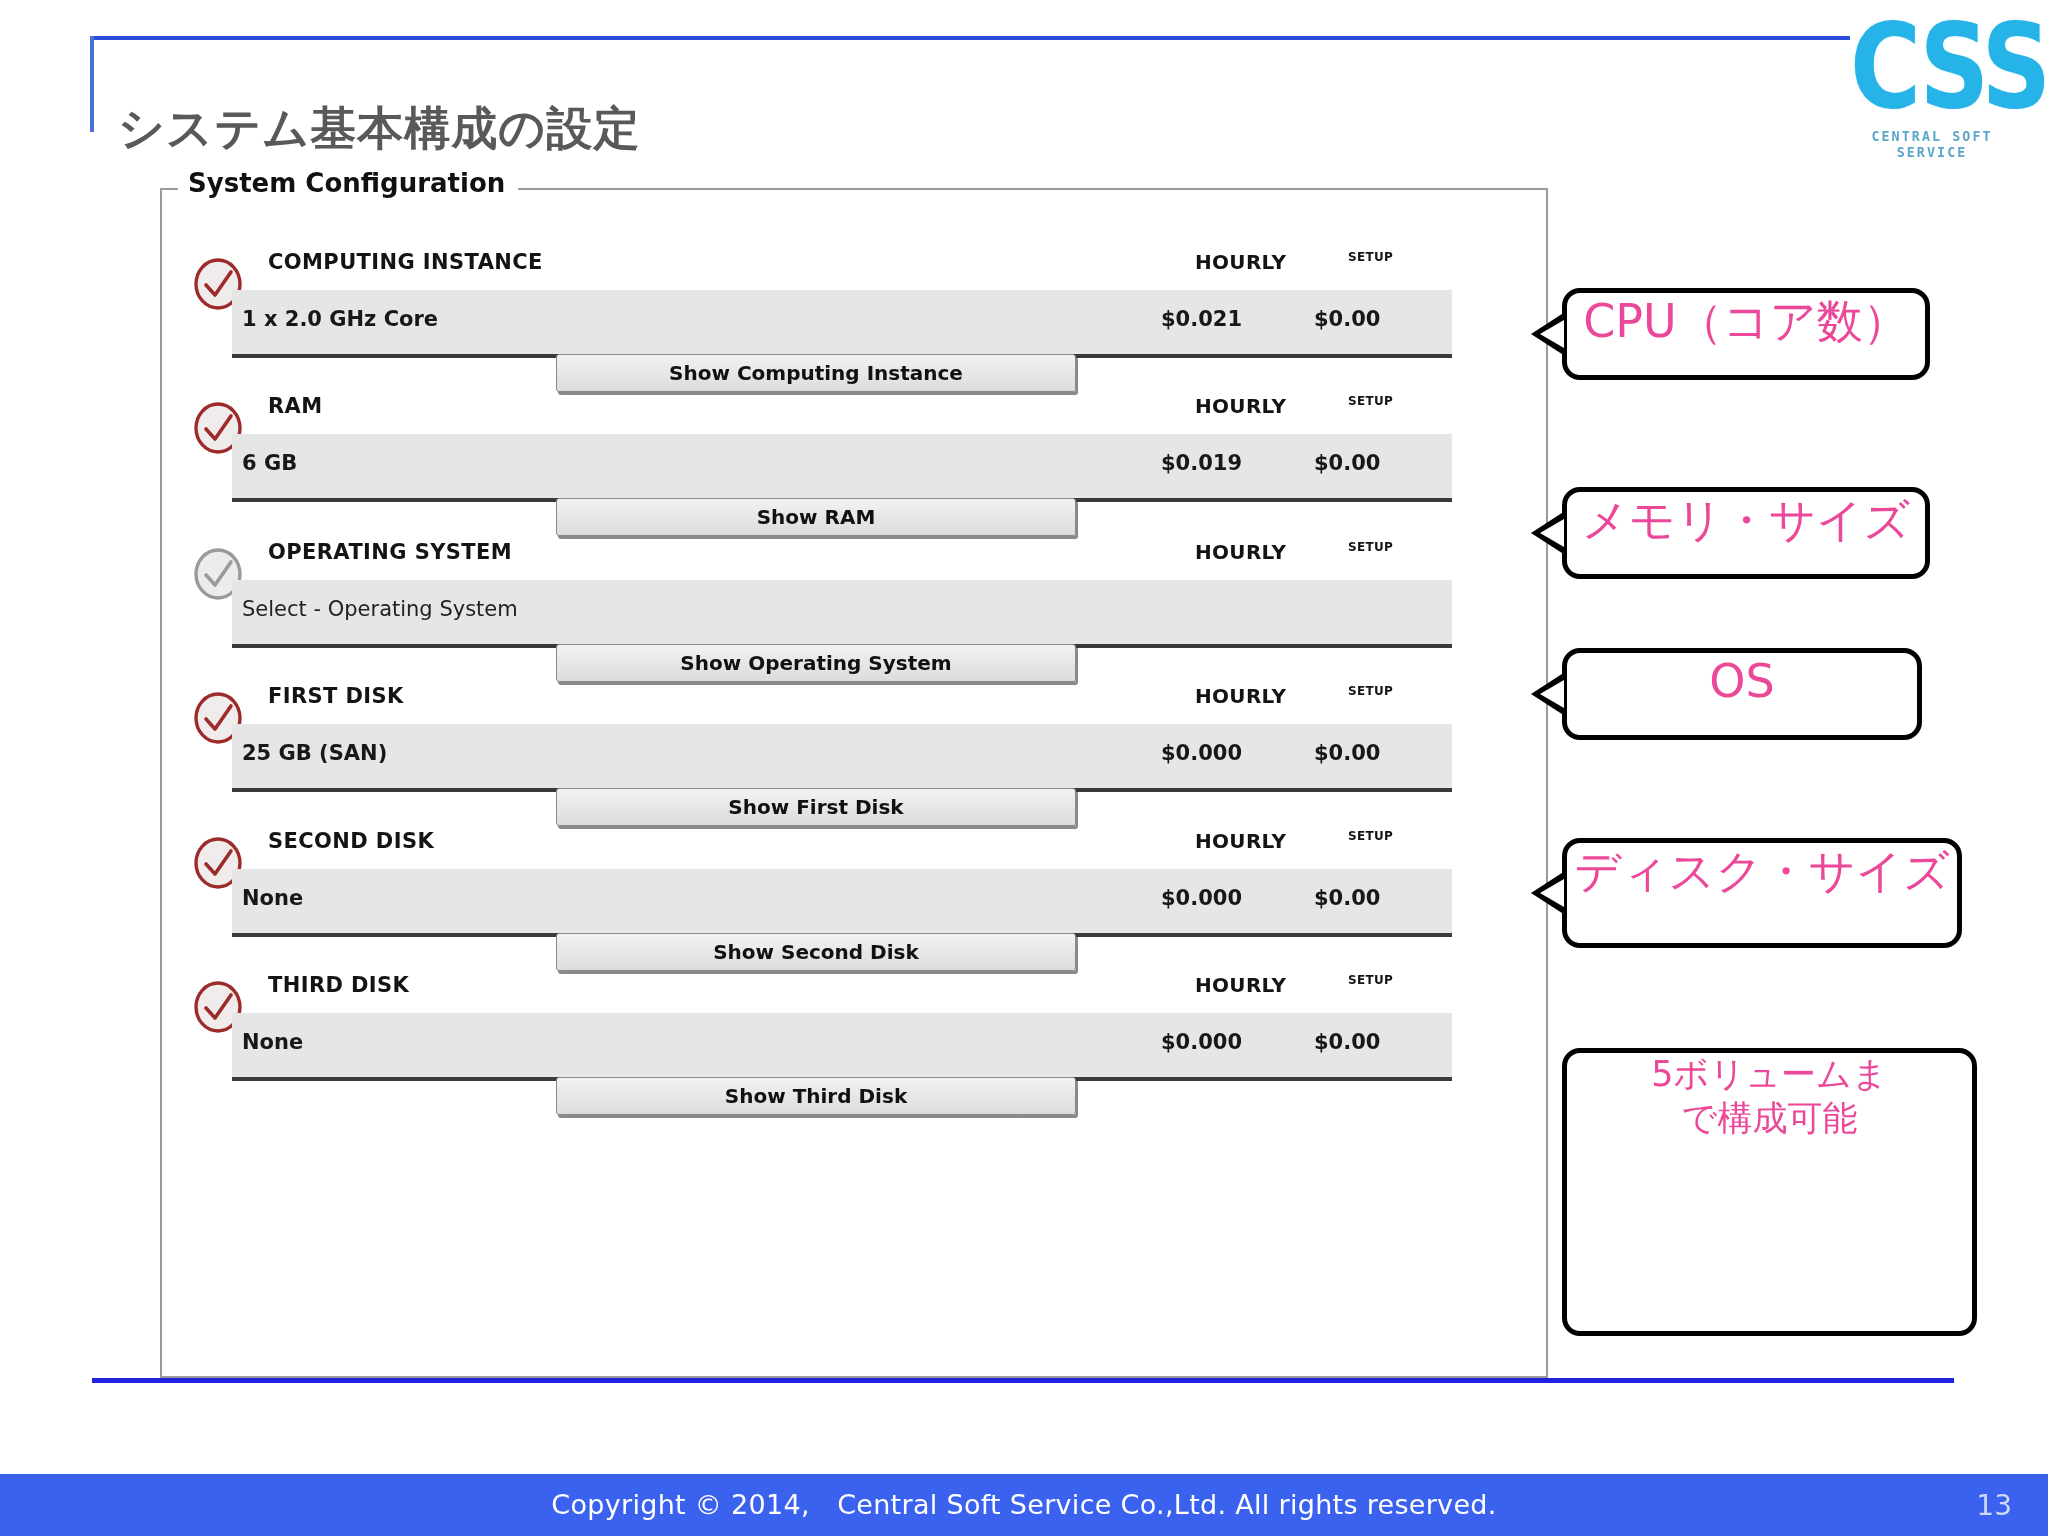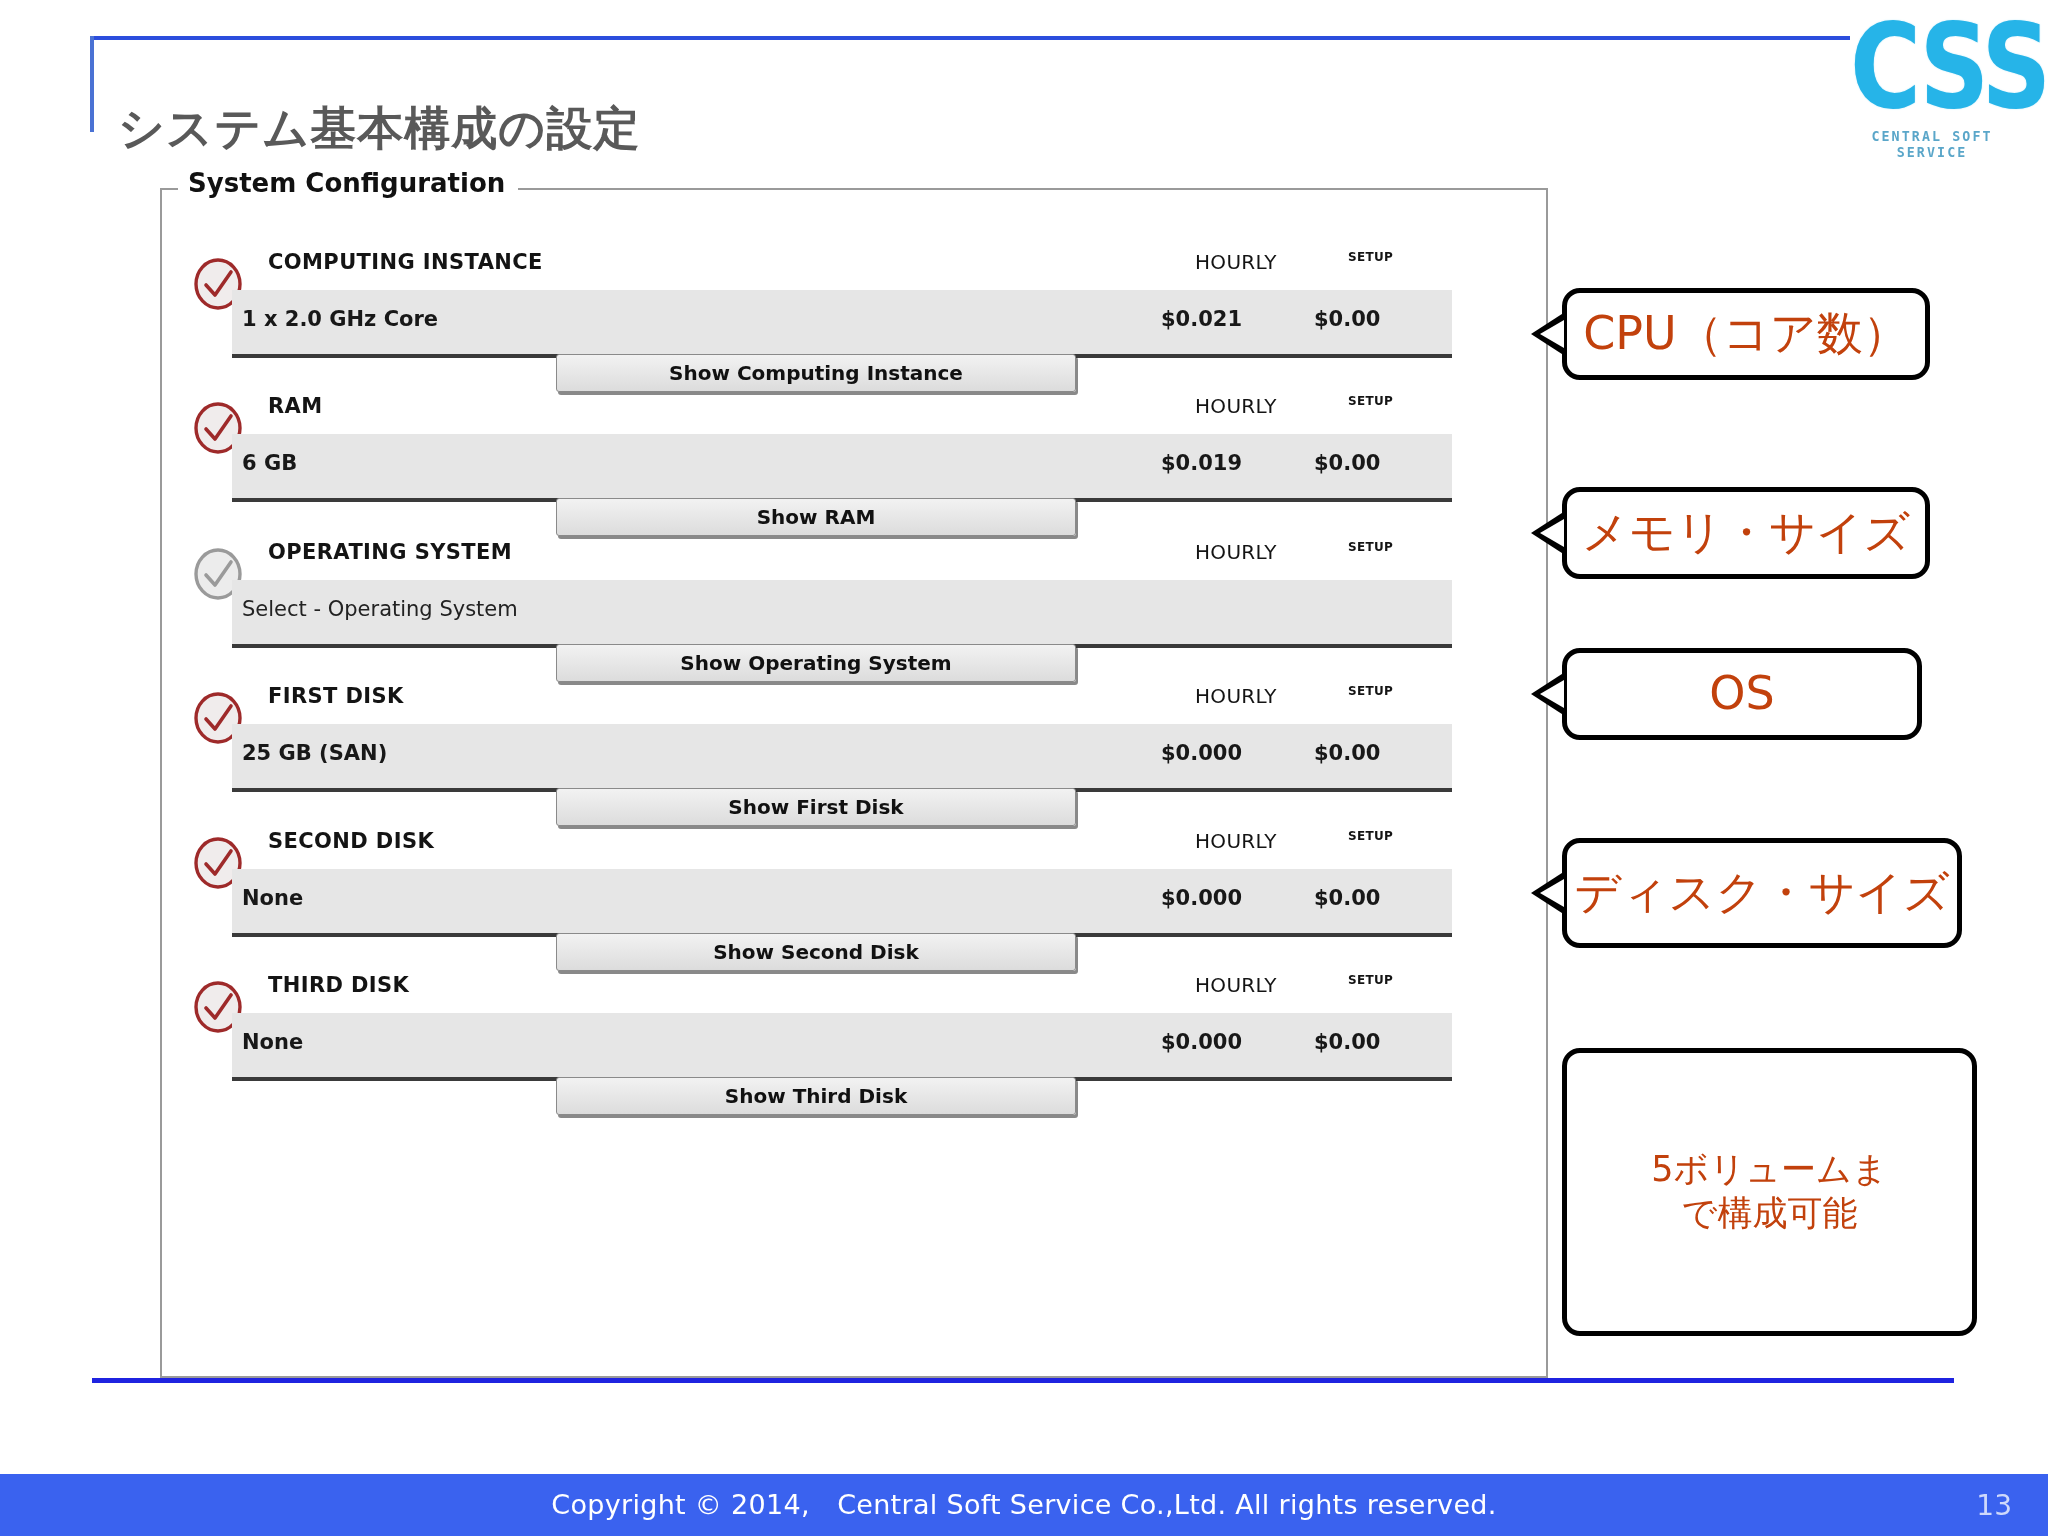--- a/index.html
+++ b/index.html
@@ -79,21 +79,21 @@
   .sec-head{
     position:relative;height:46px;
   }
   .sec-head .sec-title{
     position:absolute;left:90px;top:6px;
     font-size:21px;font-weight:bold;color:#141414;letter-spacing:.4px;
     font-family:"DejaVu Sans","Liberation Sans",sans-serif;
   }
   .sec-head .col-hourly{
     position:absolute;left:1017px;top:6px;width:120px;
-    font-size:20px;font-weight:normal;color:#141414;letter-spacing:.3px;
+    font-size:20px;font-weight:bold;color:#141414;letter-spacing:.3px;
     font-family:"DejaVu Sans","Liberation Sans",sans-serif;
   }
   .sec-head .col-setup{
     position:absolute;left:1170px;top:6px;width:120px;
     font-size:12px;font-weight:bold;color:#141414;letter-spacing:.3px;
     font-family:"DejaVu Sans","Liberation Sans",sans-serif;
   }
 
   .sec-row{
     position:relative;height:64px;background:#e6e6e6;
@@ -132,22 +132,22 @@
     font-size:20px;font-weight:bold;color:#111;
     display:flex;align-items:center;justify-content:center;
     font-family:"DejaVu Sans","Liberation Sans",sans-serif;
     cursor:pointer;
   }
 
   
   .callout{
     position:absolute;
     border:5px solid #000;border-radius:18px;background:#fff;
-    display:flex;align-items:center;justify-content:center;
-    text-align:center;color:#c2410c;
+    display:flex;align-items:flex-start;justify-content:center;
+    text-align:center;color:#ec4899;
     font-family:"DejaVu Sans","Liberation Sans",sans-serif;
     box-sizing:border-box;
   }
   .callout .tail{
     position:absolute;left:-36px;top:50%;transform:translateY(-50%);
     width:0;height:0;
     border-top:22px solid transparent;
     border-bottom:22px solid transparent;
     border-right:34px solid #000;
   }

